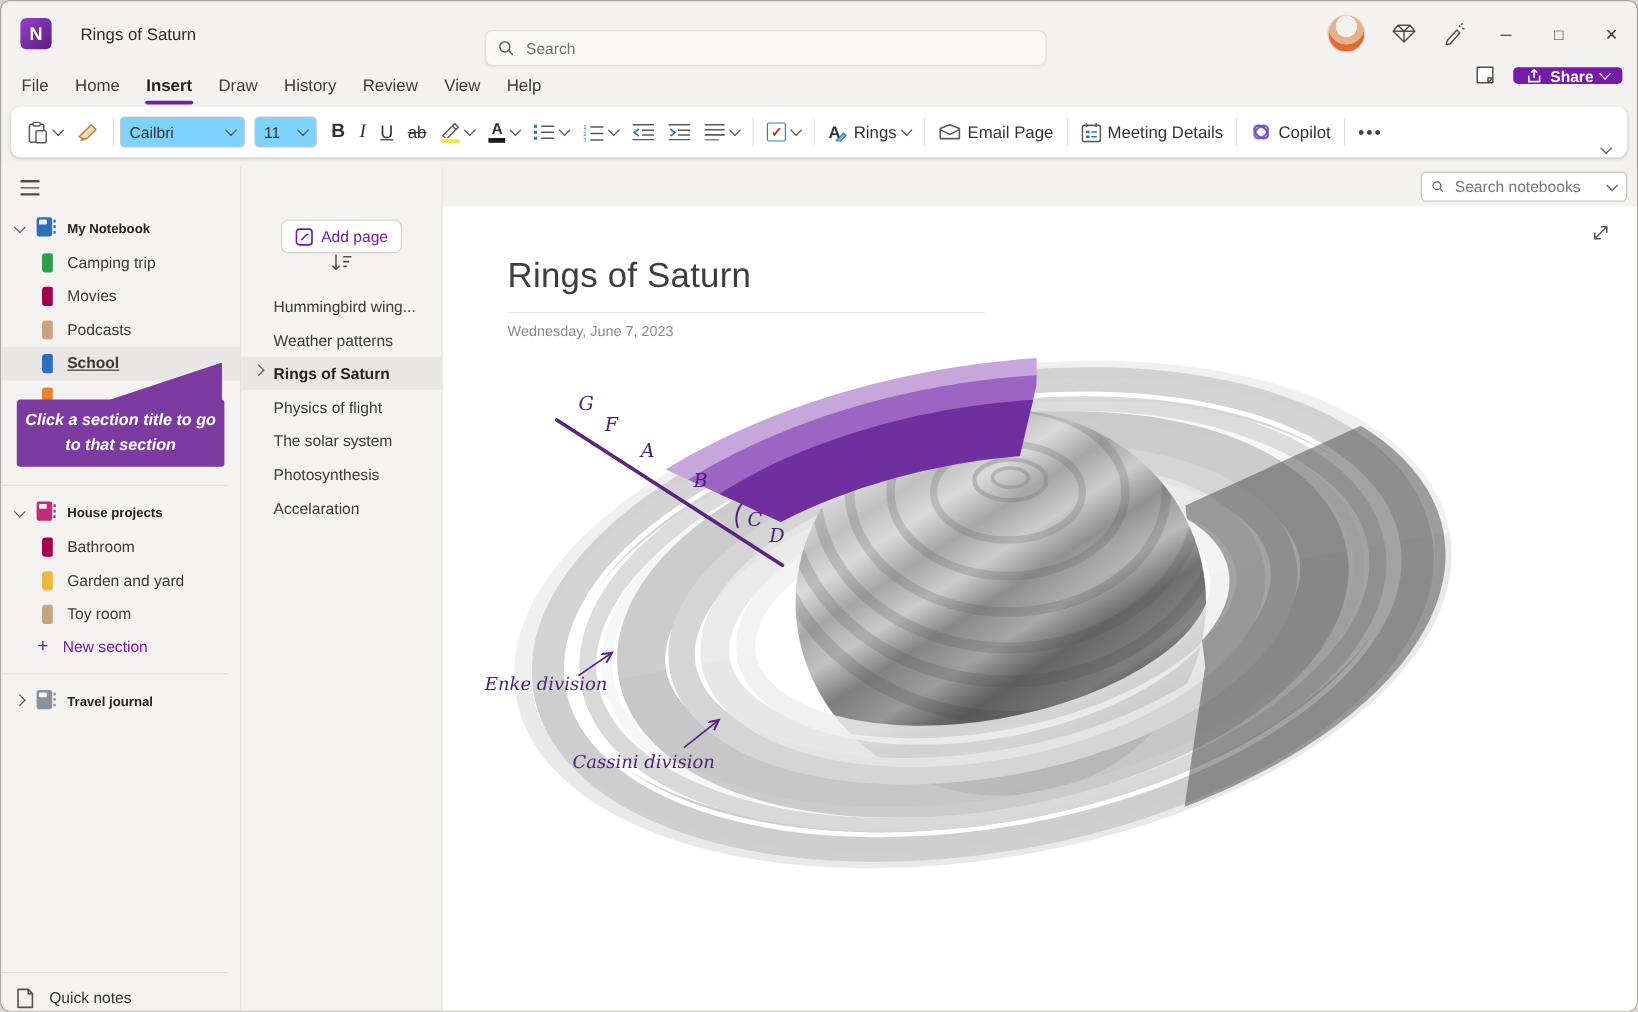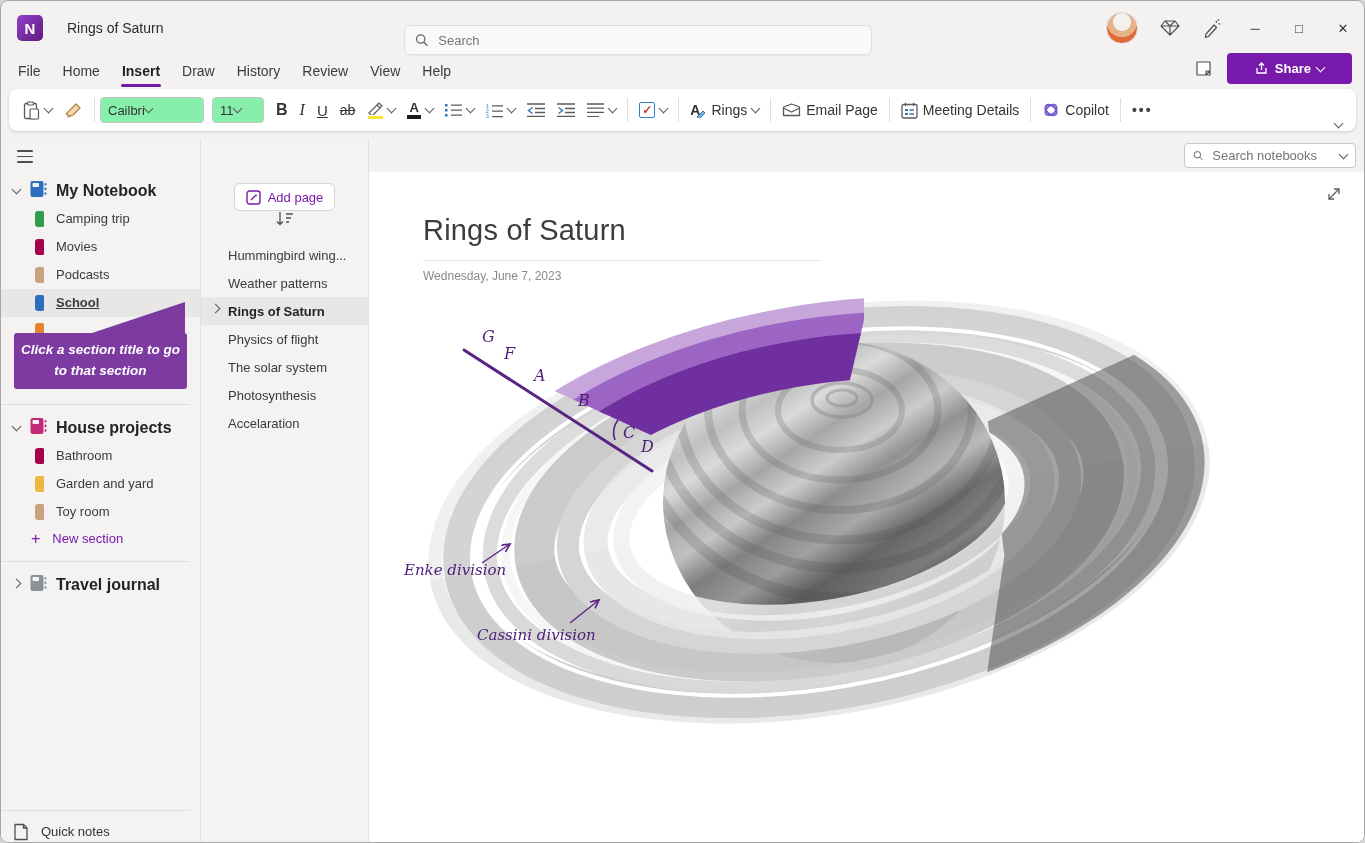--- a/index.html
+++ b/index.html
@@ -21,50 +21,50 @@
           background:radial-gradient(circle at 50% 30%,#f3f1ee 0 34%,#e7b189 35% 58%,#e06a35 59%);border:1px solid #ddd;}
   .winbtn{font-size:13px;color:#333;width:22px;text-align:center;}
   .ghosticon{display:flex;align-items:center;}
 
   
   .menubar{height:32px;display:flex;align-items:center;padding-left:6px;position:relative;}
   .menu-item{padding:4px 11px;font-size:14px;color:#3b3b3b;position:relative;cursor:default;}
   .menu-item.active{font-weight:700;color:#1f1f1f;}
   .menu-item.active::after{content:"";position:absolute;left:10px;right:10px;bottom:-4px;height:3px;border-radius:2px;background:#7719aa;}
   .menu-right{position:absolute;right:12px;top:-2px;display:flex;align-items:center;gap:14px;}
-  .share-btn{background:#7719aa;color:#fff;height:31px;border-radius:4px;display:flex;align-items:center;gap:6px;
-             padding:0 28px;font-size:13px;font-weight:600;text-align:right;}
+  .share-btn{background:#7719aa;color:#fff;height:14px;border-radius:4px;display:flex;align-items:center;gap:6px;
+             padding:0 11px;font-size:13px;font-weight:600;text-align:right;}
   .share-btn .caret{border-color:#fff;}
 
   
   .ribbonwrap{padding:2px 8px 8px 8px;}
   .ribbon{height:42px;background:#fff;border-radius:8px;box-shadow:0 1px 3px rgba(0,0,0,.16);
           display:flex;align-items:center;padding:0 8px;position:relative;}
   .tbtn{display:flex;align-items:center;gap:5px;height:30px;padding:0 6px;border-radius:4px;font-size:14px;color:#333;white-space:nowrap;}
   .vsep{width:1px;height:24px;background:#e1dfdd;margin:0 5px;flex:none;}
-  .select{display:flex;align-items:center;border:1px solid #c8c6c4;border-radius:4px;height:26px;
-          padding:0 7px;font-size:13px;color:#333;background:#86efac;}
+  .select{display:flex;align-items:center;justify-content:space-between;border:1px solid #c8c6c4;border-radius:4px;height:26px;
+          padding:0 7px;font-size:13px;color:#333;background:#7dd3fc;}
   .caret{display:inline-block;width:7px;height:7px;border-right:1.4px solid #5a5a5a;border-bottom:1.4px solid #5a5a5a;
          transform:rotate(45deg);margin-top:-3px;flex:none;}
   .caret.right{transform:rotate(-45deg);}
   .bold-ico{font-weight:800;font-size:16px;}
   .ital-ico{font-style:italic;font-family:"Liberation Serif",serif;font-size:16px;}
   .under-ico{text-decoration:underline;font-size:15px;}
   .strike-ico{text-decoration:line-through;font-size:14px;}
   .stack-ico{display:flex;flex-direction:column;align-items:center;line-height:1;}
   .ribbon-collapse{position:absolute;right:14px;bottom:4px;}
   .ellipsis{font-size:14px;letter-spacing:2px;font-weight:700;color:#444;padding:0 6px;}
 
   
   .bodyrow{display:flex;height:713px;}
   .sidebar{width:200px;background:#f5f3f2;border-right:1px solid #e3e1df;display:flex;flex-direction:column;position:relative;}
   .hamburger{margin:11px 0 4px 16px;display:flex;flex-direction:column;gap:4px;width:16px;}
   .hamburger span{height:1.6px;background:#4f4f4f;border-radius:1px;}
   .tree{flex:1;overflow:hidden;padding-top:10px;}
-  .nb-row{display:flex;align-items:center;height:28px;padding-left:12px;gap:9px;font-size:16px;font-weight:700;color:#242424;}
+  .nb-row{display:flex;align-items:center;height:28px;padding-left:12px;gap:9px;font-size:11px;font-weight:700;color:#242424;}
   .sec-row{display:flex;align-items:center;height:28px;padding-left:34px;gap:12px;font-size:13px;color:#3a3a3a;}
   .sec-row.selected{background:#e9e7e5;font-weight:700;text-decoration:underline;}
   .sec-row.obscured{margin-bottom:24px;}
   .sec-tab{width:9px;height:16px;border-radius:3px 1.5px 1.5px 3px;flex:none;}
   .newsec-row{display:flex;align-items:center;height:26px;padding-left:34px;gap:12px;font-size:13px;color:#7719aa;}
   .newsec-row .plus{font-size:16px;line-height:1;margin-left:-4px;}
   .side-div{height:1px;background:#e1dfdd;margin:9px 10px 9px 0;}
   .quick{border-top:1px solid #e1dfdd;height:42px;display:flex;align-items:center;gap:12px;padding-left:34px;font-size:13px;color:#333;margin-right:10px;}
   .tooltip{position:absolute;left:13px;top:194px;width:173px;background:#7d3ba2;color:#fff;border-radius:3px;z-index:5;
            font-size:13.5px;font-weight:600;text-align:center;padding:7px 6px;line-height:1.55;font-style:italic;}

